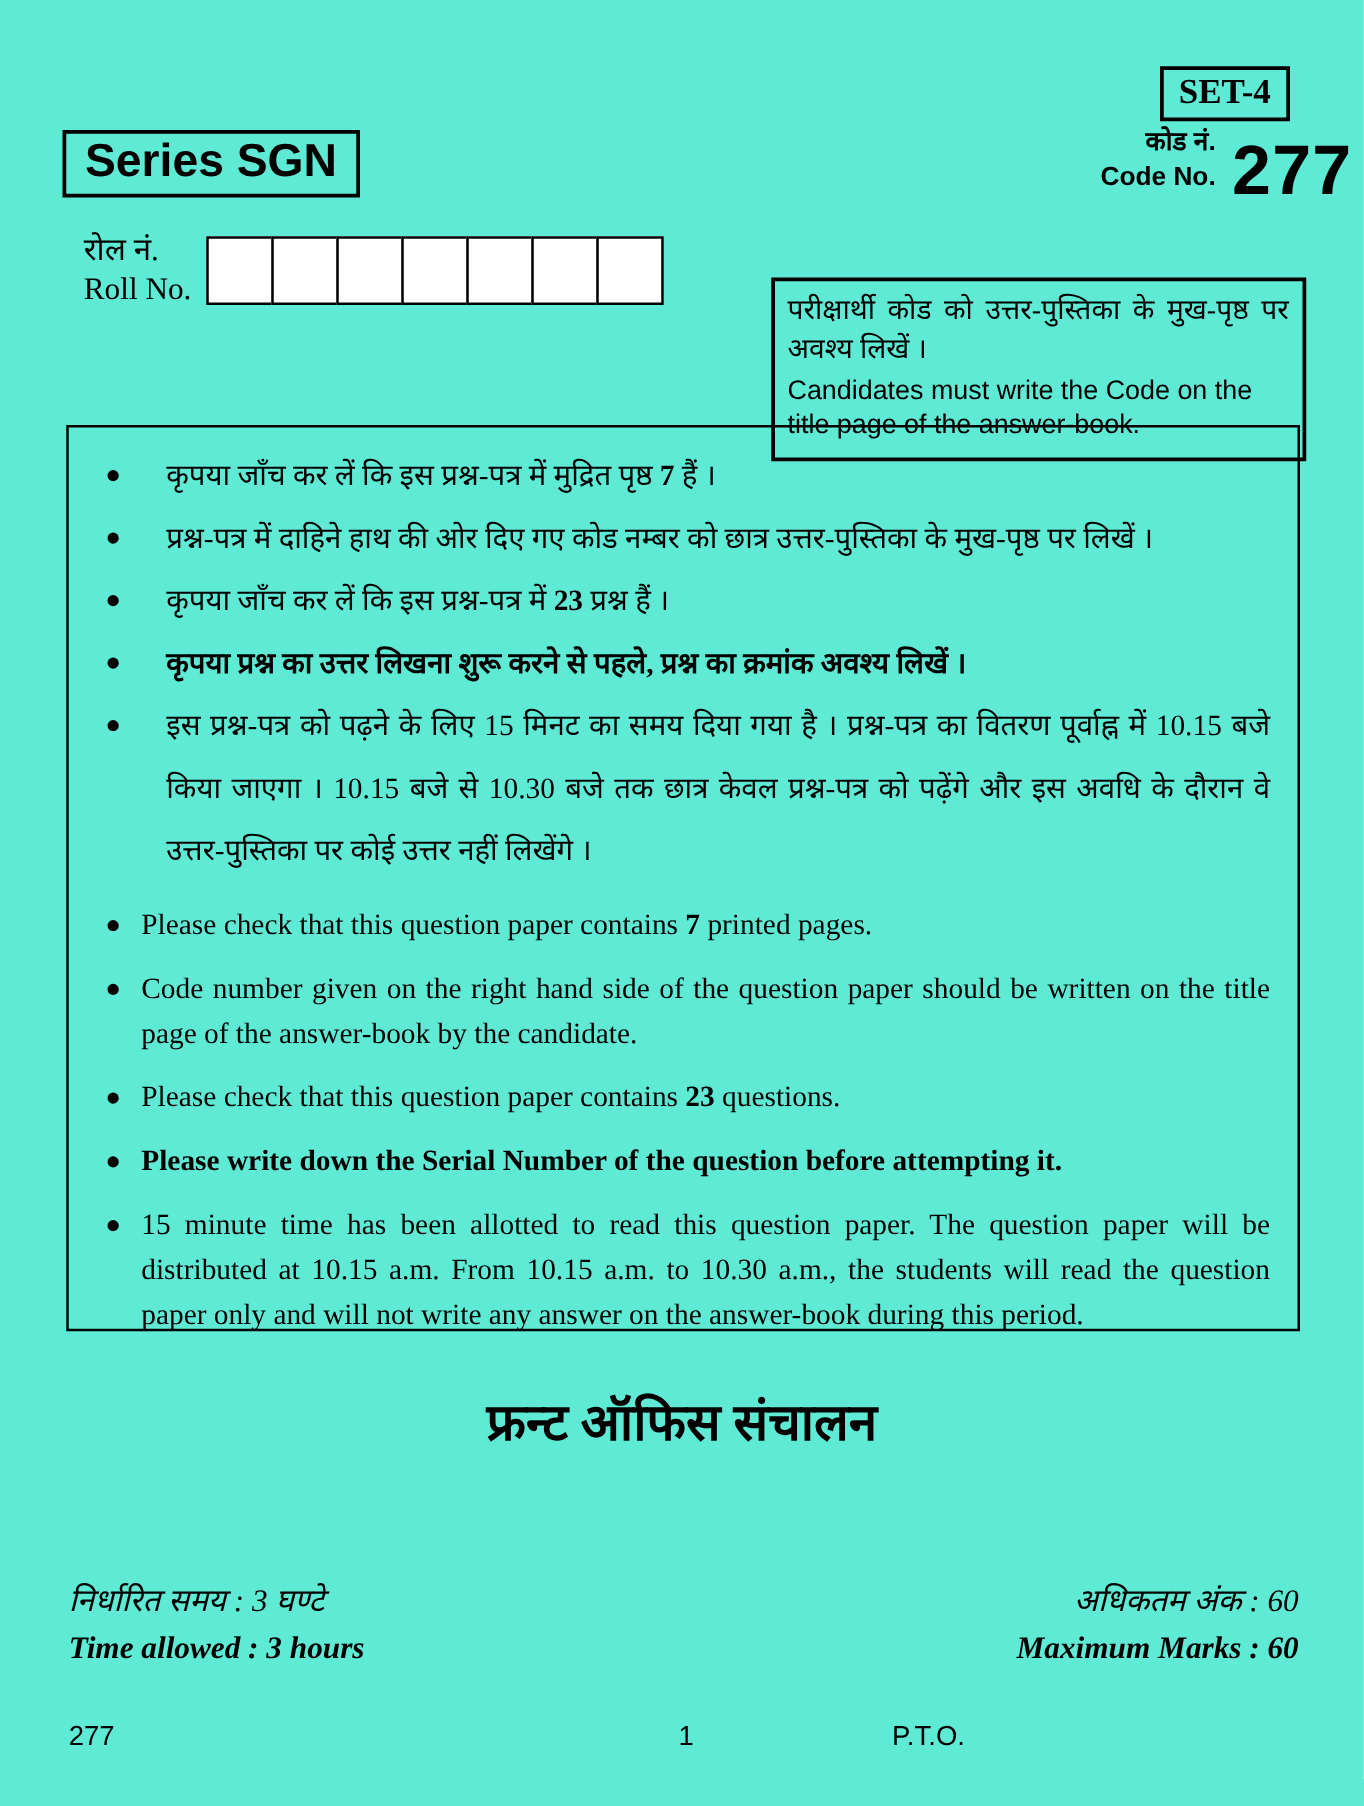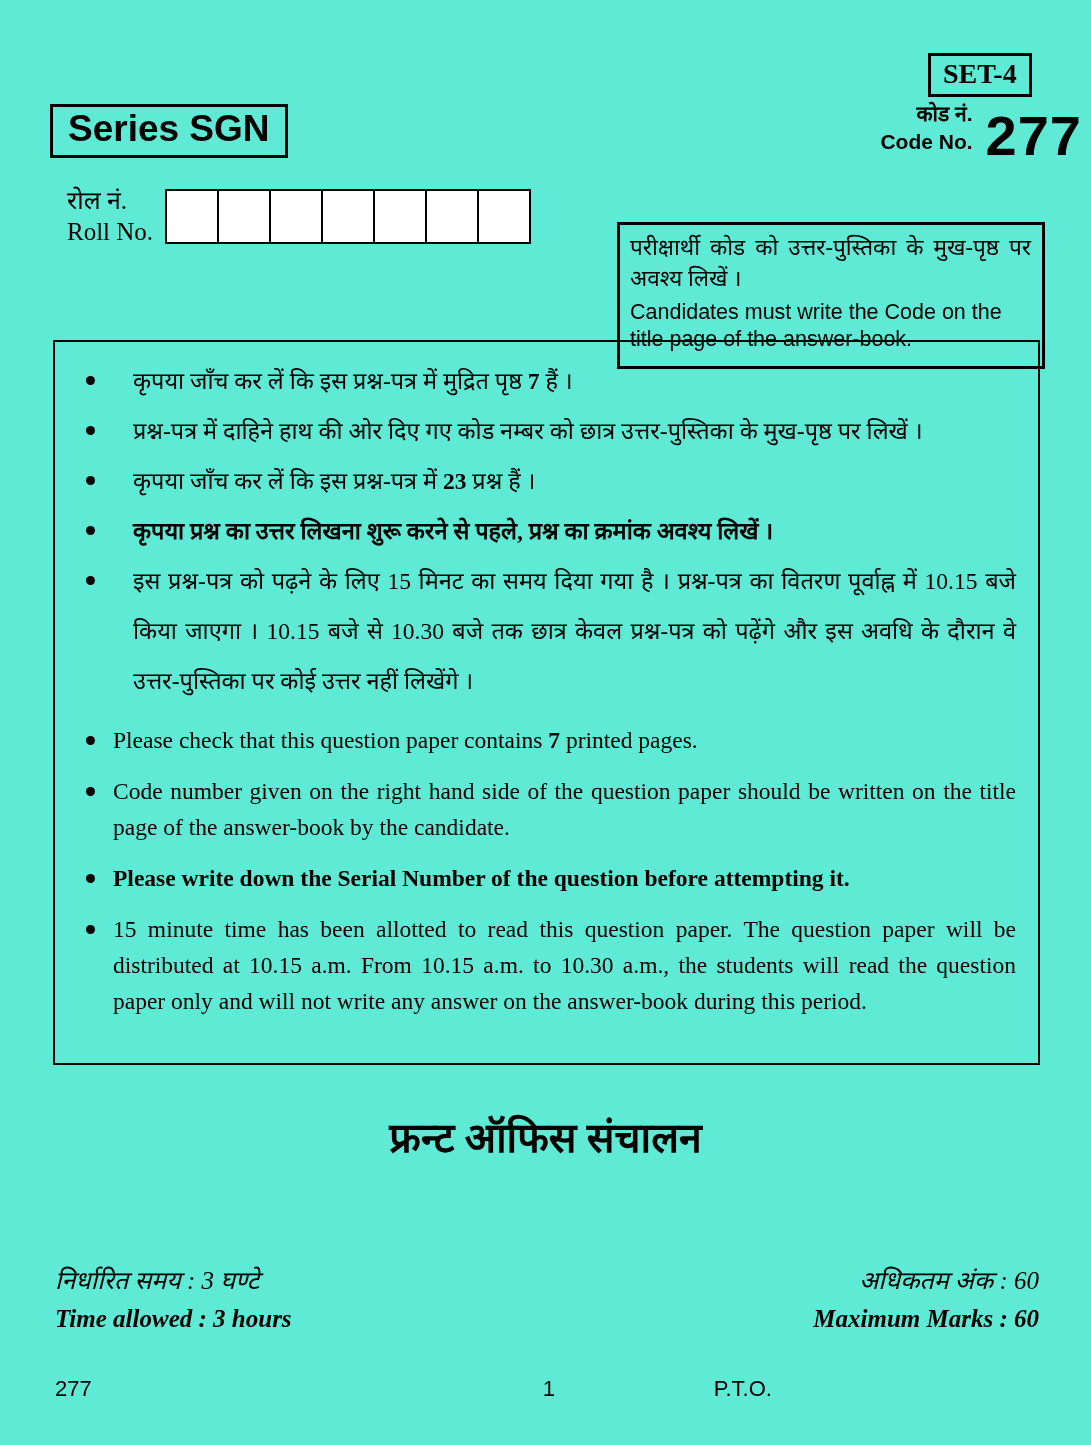--- a/index.html
+++ b/index.html
@@ -204,20 +204,26 @@
           <span class="dot"></span>
         </span>
         <span class="txt"><span>Please check that this question paper contains </span><span class="seg-b">7</span><span> printed pages.</span></span>
       </div>
       <div class="item en">
         <span class="dot-col">
           <span class="dot"></span>
         </span>
         <span class="txt"><span>Code number given on the right hand side of the question paper should be written on the title page of the answer-book by the candidate.</span></span>
       </div>
+      <div class="item en">
+        <span class="dot-col">
+          <span class="dot"></span>
+        </span>
+        <span class="txt"><span>Please check that this question paper contains </span><span class="seg-b">23</span><span> questions.</span></span>
+      </div>
       <div class="item en bold">
         <span class="dot-col">
           <span class="dot"></span>
         </span>
         <span class="txt"><span>Please write down the Serial Number of the question before attempting it.</span></span>
       </div>
       <div class="item en">
         <span class="dot-col">
           <span class="dot"></span>
         </span>

